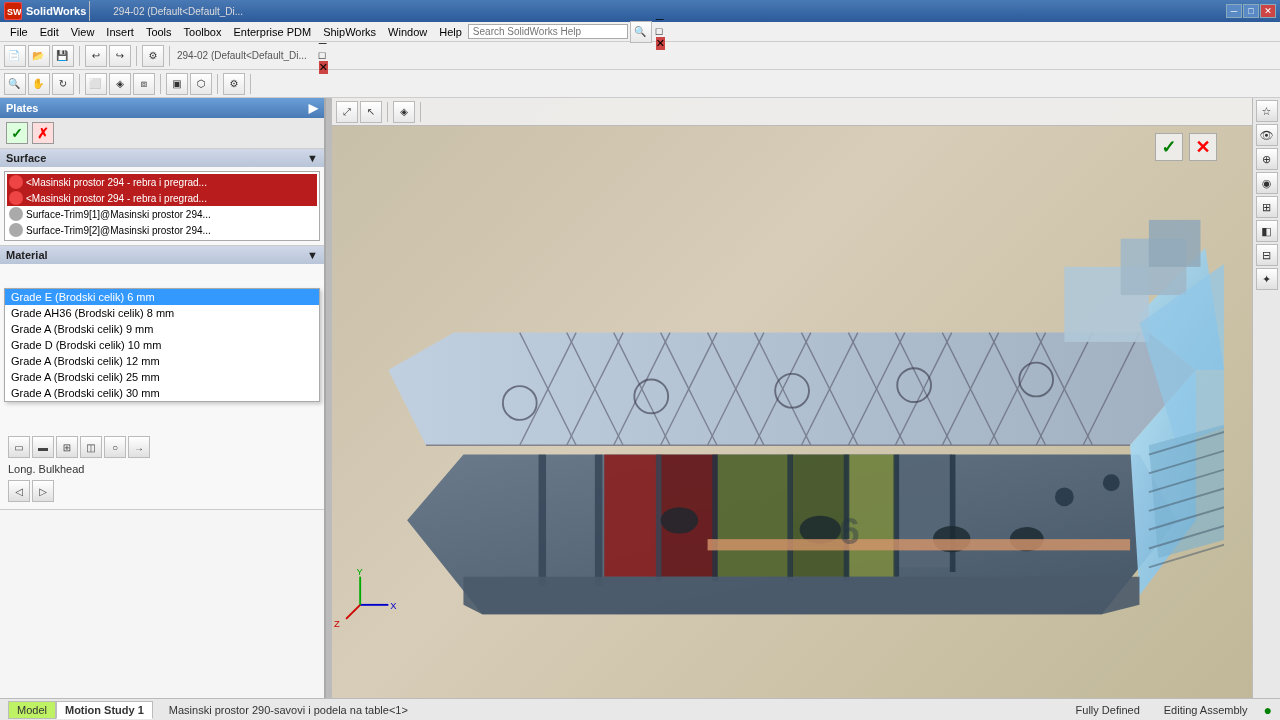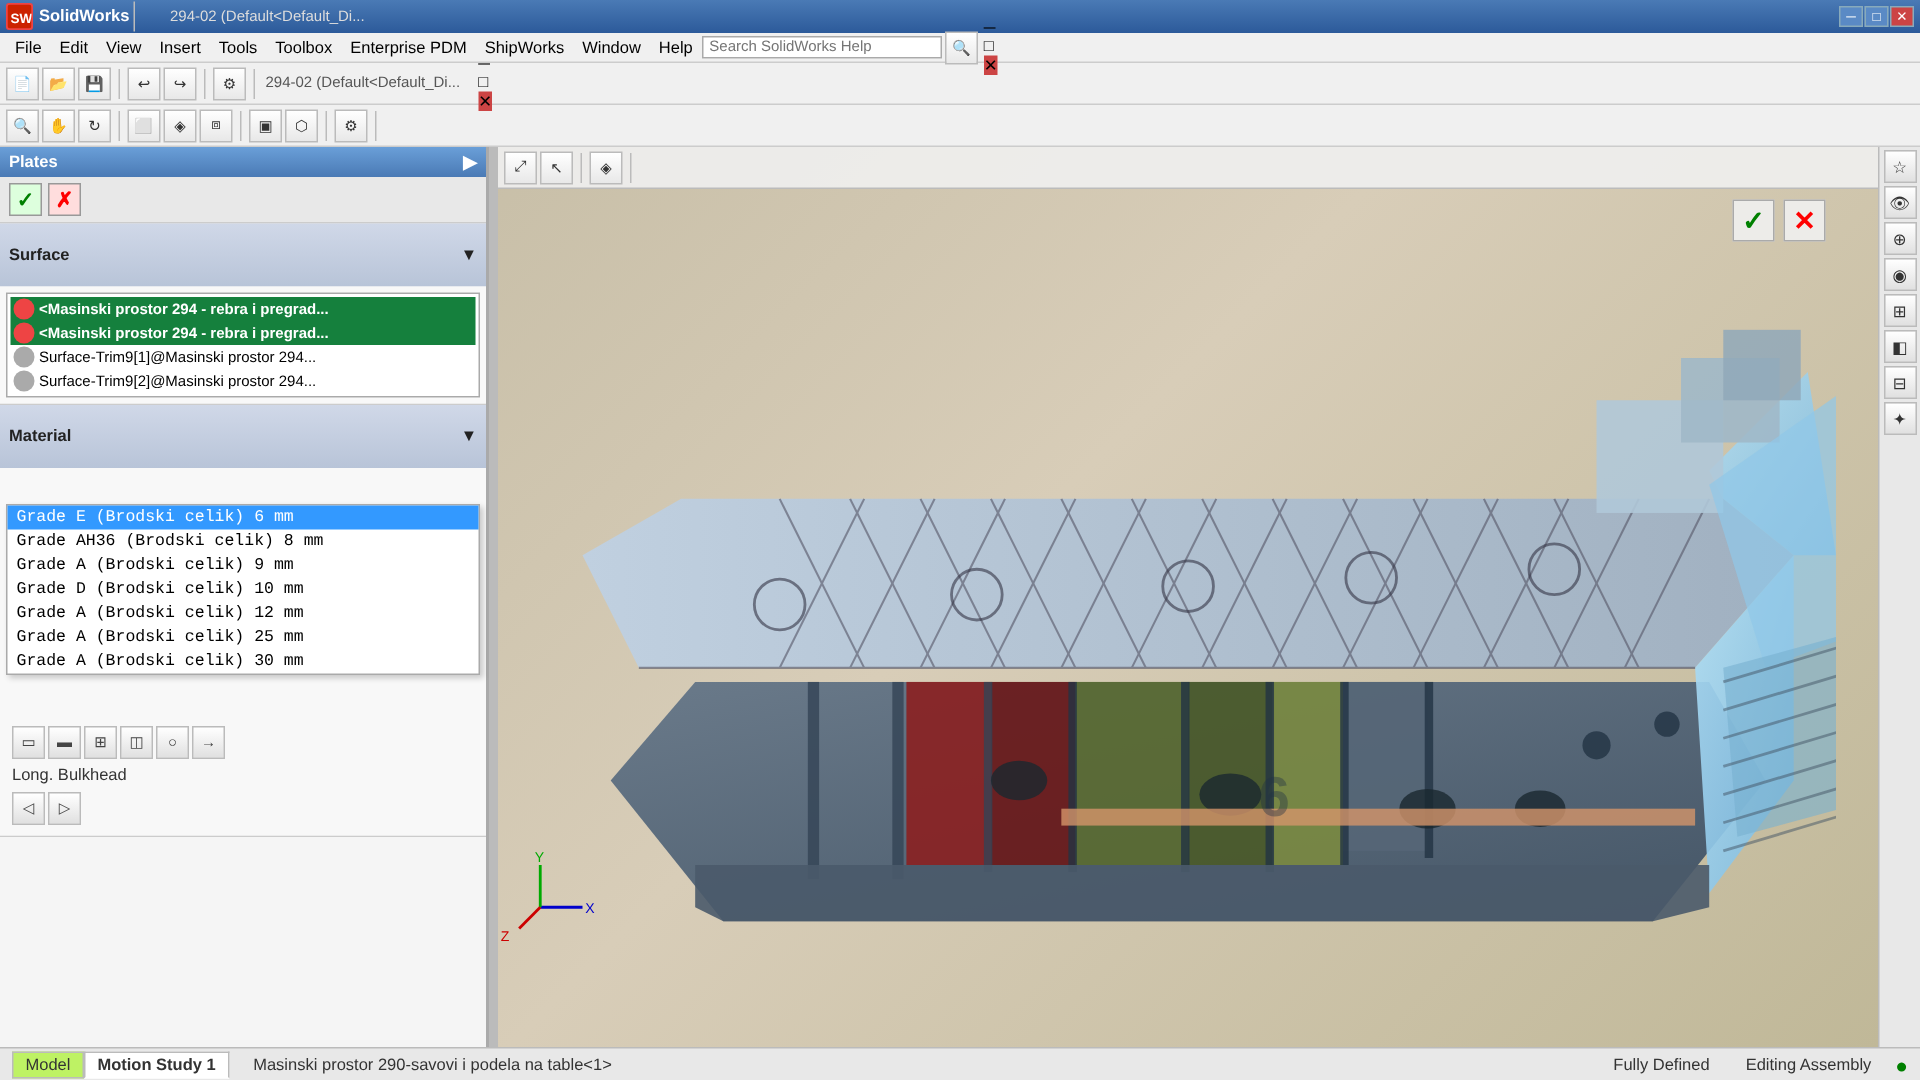--- a/index.html
+++ b/index.html
@@ -134,21 +134,21 @@
     }
     .ok-btn { background: #dfd; color: green; }
     .cancel-btn { background: #fdd; color: red; }
 
     
     .section {
       border-bottom: 1px solid #ccc;
     }
     .section-header {
       background: linear-gradient(to bottom, #d0d8e8, #b8c4d8);
-      padding: 15px 6px;
+      padding: 3px 6px;
       font-size: 11px;
       font-weight: bold;
       color: #222;
       display: flex;
       justify-content: space-between;
       cursor: pointer;
     }
     .section-content {
       padding: 4px;
       background: #f8f8f8;
@@ -162,21 +162,21 @@
       padding: 2px;
       font-size: 10px;
     }
     .surface-item {
       padding: 1px 2px;
       cursor: pointer;
       display: flex;
       align-items: center;
       gap: 3px;
     }
-    .surface-item.selected { background: #15803d; color: white; font-weight: bold; }
+    .surface-item.selected { background: #b91c1c; color: white; }
     .surface-icon {
       width: 14px; height: 14px;
       background: #e88;
       border-radius: 50%;
       flex-shrink: 0;
     }
 
     
     .check-row {
       display: flex;
@@ -432,21 +432,21 @@
 
     <div class="section">
       <div class="section-header">
         <span>Material</span>
         <span>▼</span>
       </div>
       <div class="section-content">
 
         <div style="position:relative;">
 
-          <div class="dropdown-list" style="position:absolute;top:20px;left:0;right:0;z-index:100;font-family:Liberation Mono, monospace;">
+          <div class="dropdown-list" style="position:absolute;top:20px;left:0;right:0;z-index:100;">
             <div class="dropdown-item active">Grade E (Brodski celik) 6 mm</div>
             <div class="dropdown-item">Grade AH36 (Brodski celik) 8 mm</div>
             <div class="dropdown-item">Grade A (Brodski celik) 9 mm</div>
             <div class="dropdown-item">Grade D (Brodski celik) 10 mm</div>
             <div class="dropdown-item">Grade A (Brodski celik) 12 mm</div>
             <div class="dropdown-item">Grade A (Brodski celik) 25 mm</div>
             <div class="dropdown-item">Grade A (Brodski celik) 30 mm</div>
           </div>
         </div>
 

